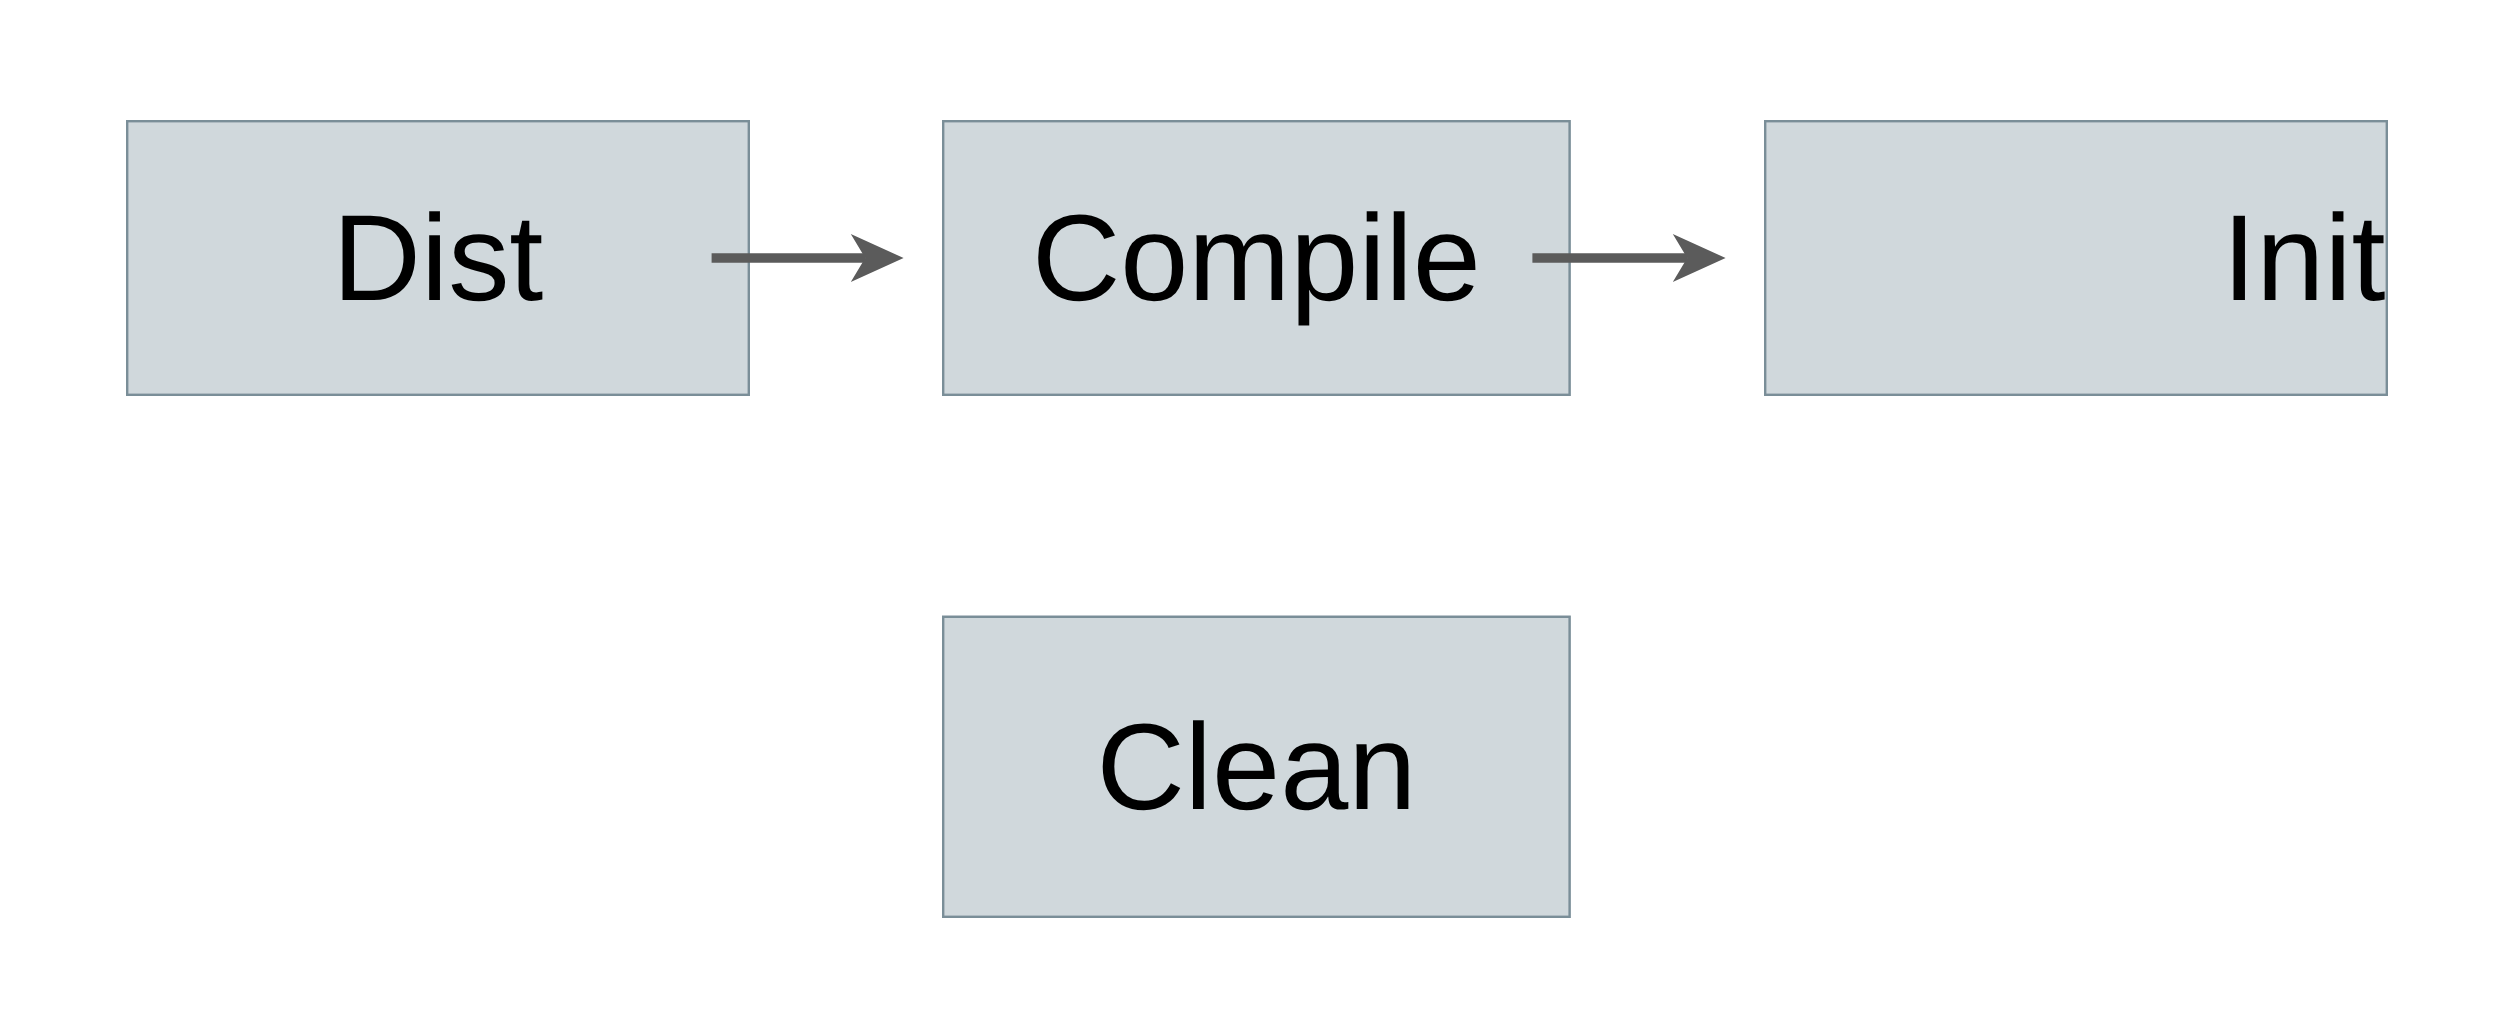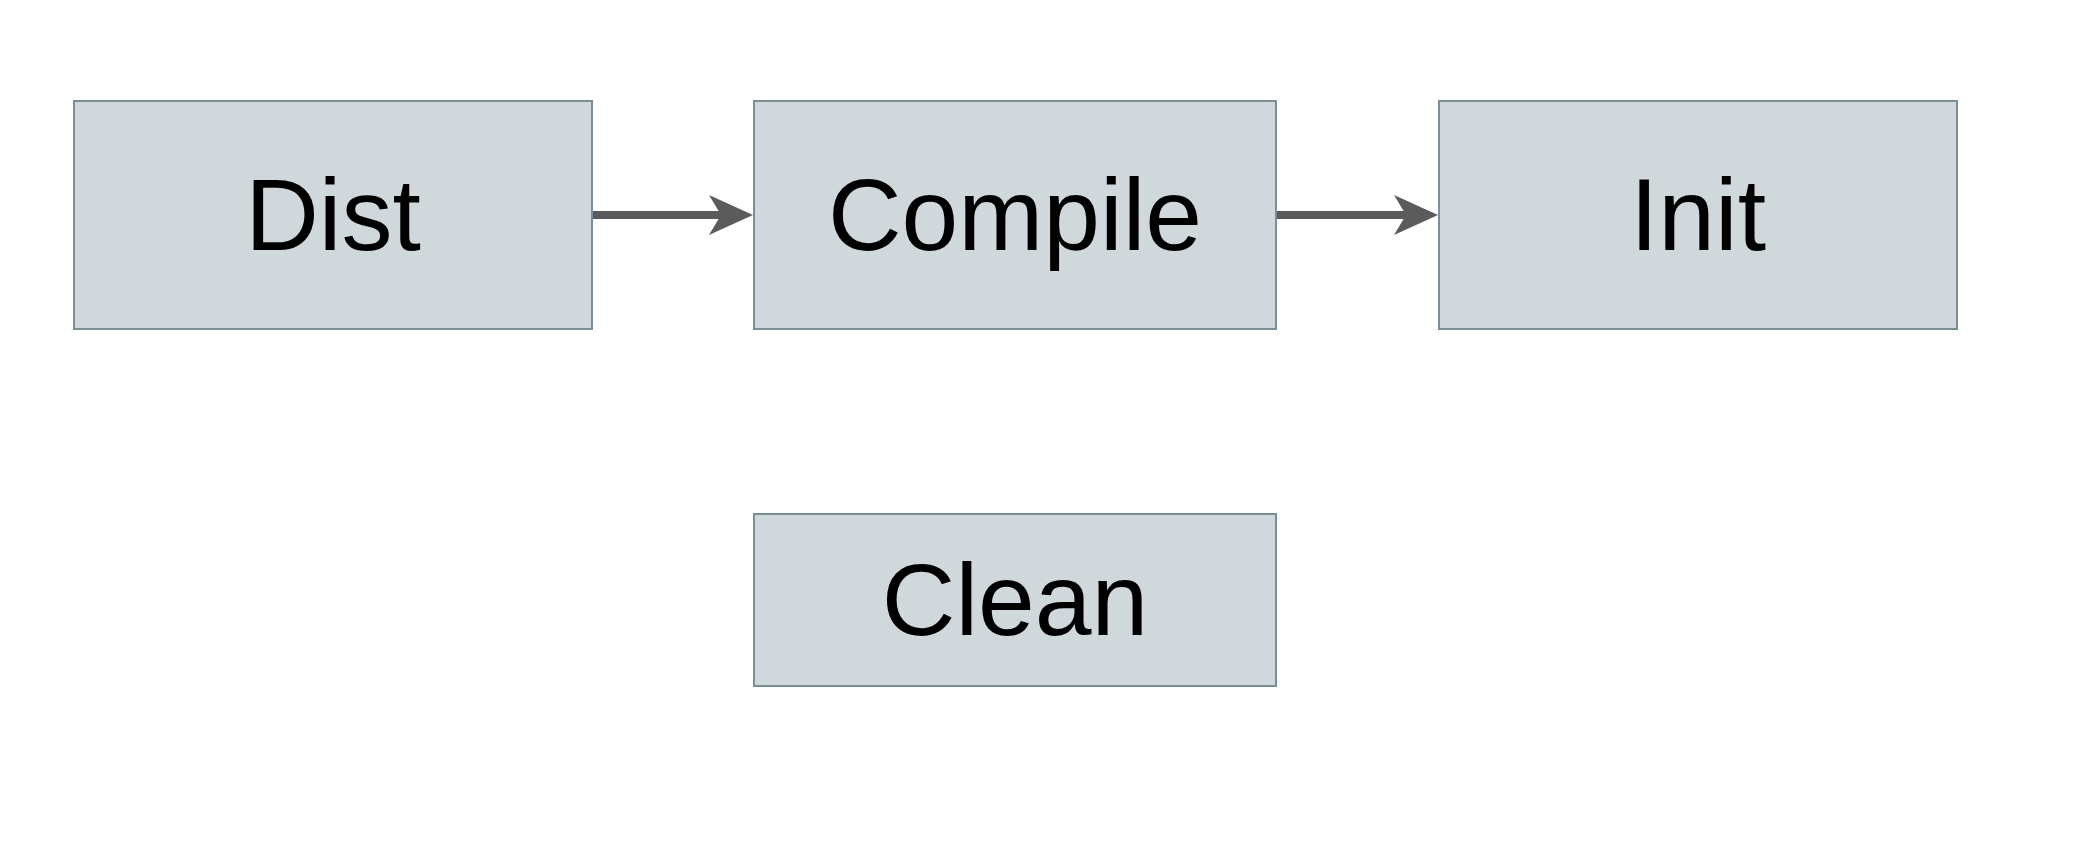--- a/index.html
+++ b/index.html
@@ -16,20 +16,21 @@
     font-family: "Liberation Sans", sans-serif;
   }
   .node {
     position: absolute;
     box-sizing: border-box;
     background: var(--node-fill, #d0d8dc);
     border: 2.5px solid var(--node-border, #7a8e98);
     display: flex;
     align-items: center;
     justify-content: center;
+    margin-left: 32px;
   }
   .node .label {
     font-size: 102px;
     line-height: 1;
     color: var(--text-color, #000000);
     white-space: nowrap;
     letter-spacing: 0px;
   }
   svg.edge {
     position: absolute;
@@ -45,25 +46,25 @@
 <div class="canvas" style="--canvas-bg: #ffffff; --node-fill: #d0d8dc; --node-border: #7a8e98; --arrow-color: #5b5b5b; --text-color: #000000;">
 
   <div class="node" style="left: 73px; top: 100px; width: 520px; height: 230px;">
     <span class="label">Dist</span>
   </div>
 
   <div class="node" style="left: 753px; top: 100px; width: 524px; height: 230px; align-items: center;">
     <span class="label">Compile</span>
   </div>
 
-  <div class="node" style="left: 1438px; top: 100px; width: 520px; height: 230px;">
+  <div class="node" style="left: 1438px; top: 100px; width: 520px; height: 230px; justify-content: flex-end;">
     <span class="label">Init</span>
   </div>
 
-  <div class="node" style="left: 753px; top: 513px; width: 524px; height: 174px;">
+  <div class="node" style="left: 753px; top: 513px; width: 524px; height: 252px;">
     <span class="label">Clean</span>
   </div>
 
   <svg class="edge" xmlns="http://www.w3.org/2000/svg" width="160" height="44" viewBox="0 0 160 44" style="left: 593px; top: 193px;">
     <line stroke-width="8" x1="0" y1="22" x2="128" y2="22"></line>
     <polygon points="160,22 116,2 128,22 116,42"></polygon>
   </svg>
 
   <svg class="edge" xmlns="http://www.w3.org/2000/svg" width="161" height="44" viewBox="0 0 161 44" style="left: 1277px; top: 193px;">
     <line stroke-width="8" x1="0" y1="22" x2="129" y2="22"></line>

